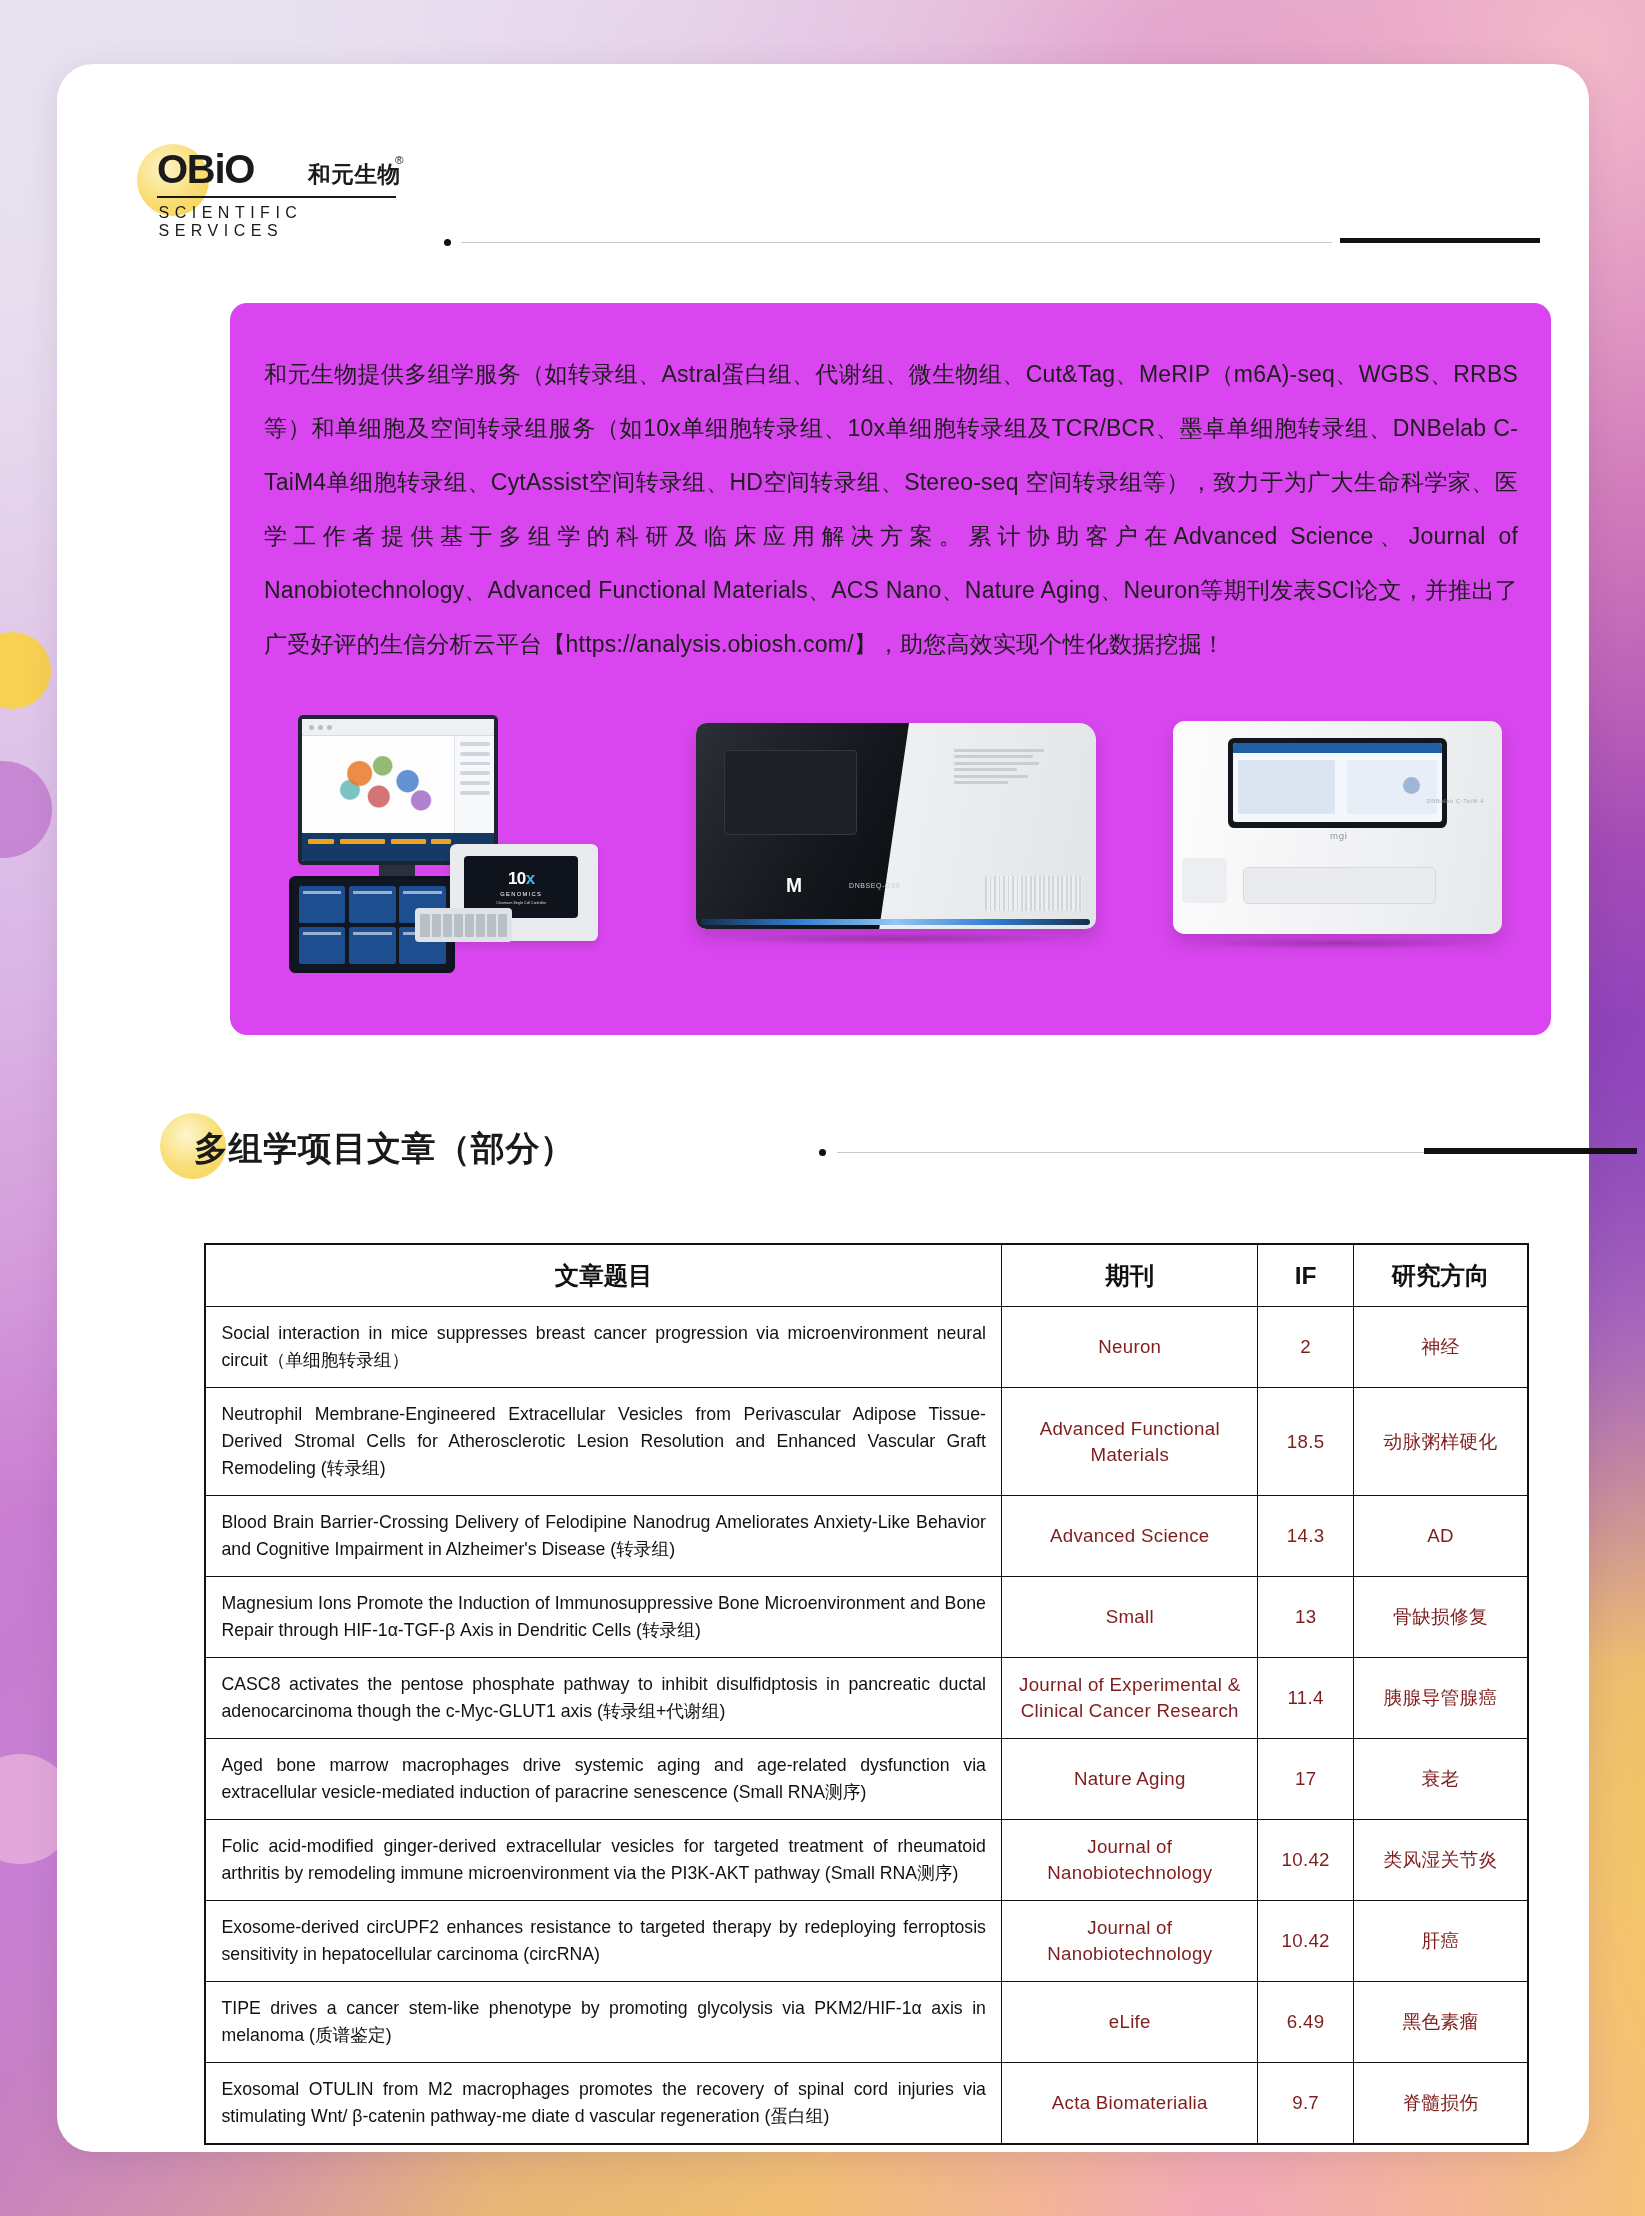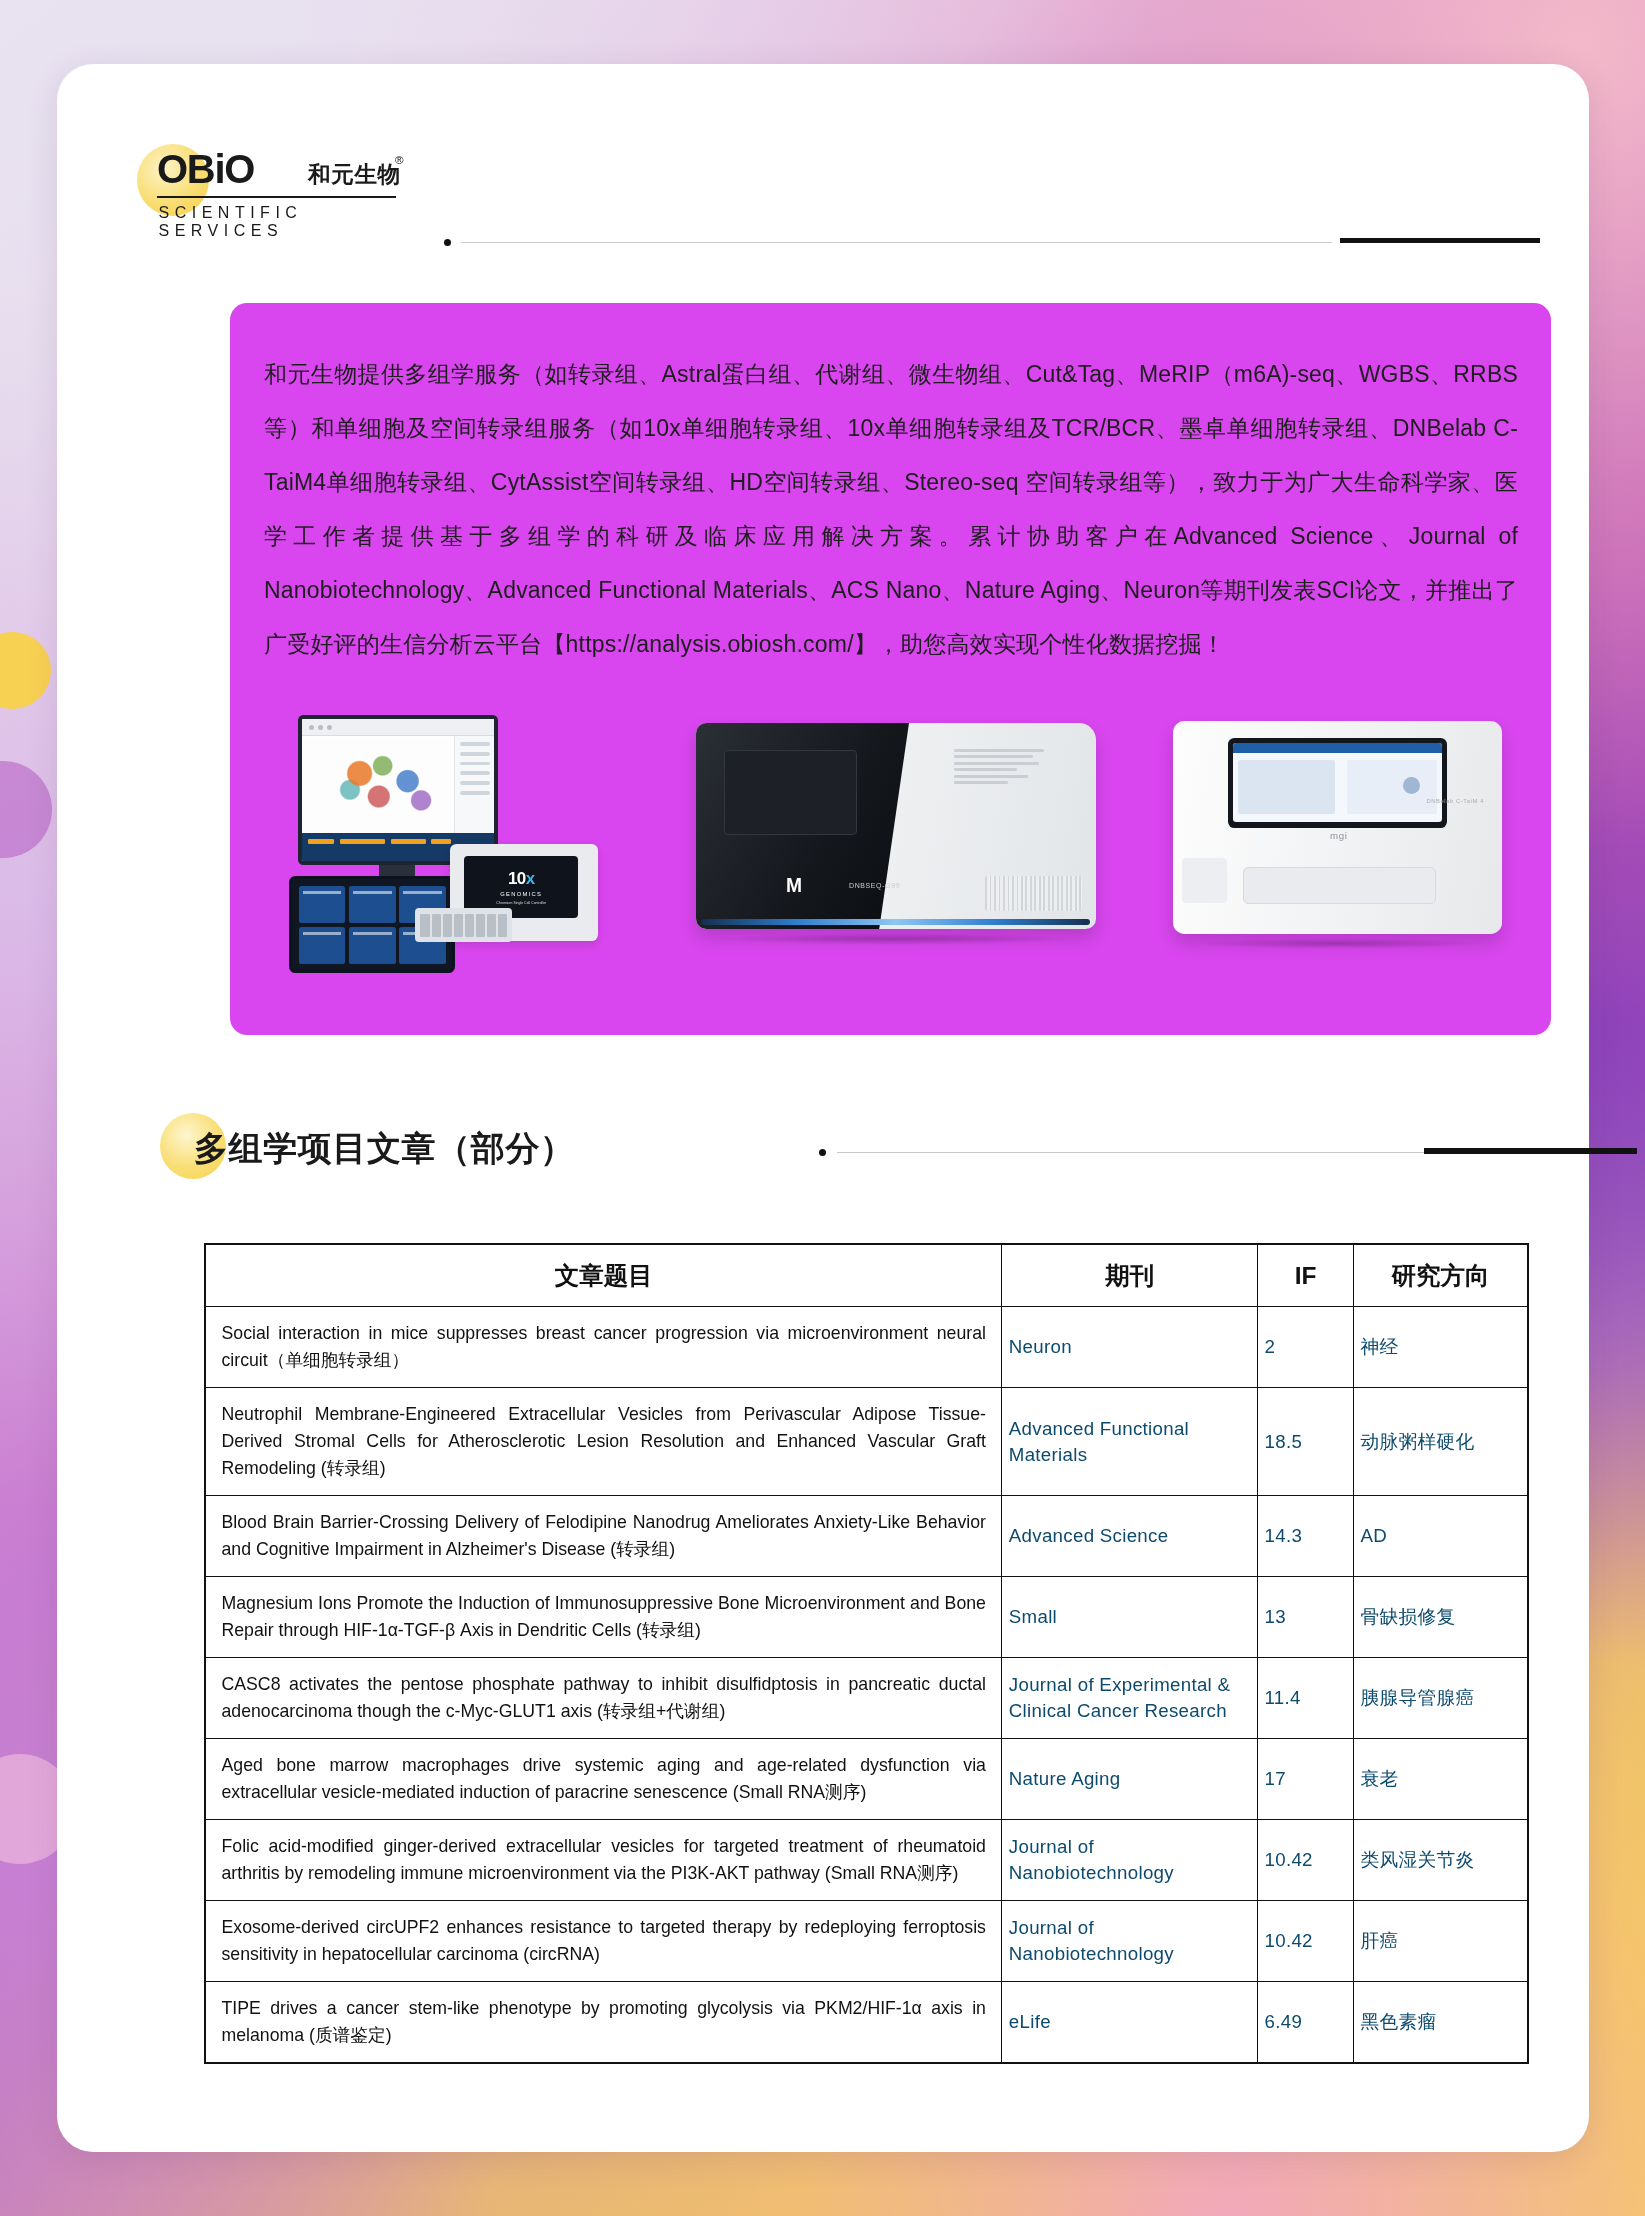--- a/index.html
+++ b/index.html
@@ -250,22 +250,22 @@
   }
   thead th {
     font-size: 24.5px; font-weight: bold; color: #111;
     padding: 14px 5.2px; 
   }
   td.title-cell {
     font-size: 17.7px; line-height: 27px; color: #111;
     padding: 13px 15.5px; text-align: justify; text-justify: inter-word;
   }
   td.c {
-    font-size: 18.7px; line-height: 26px; color: #0c4a6e;
-    text-align: left; padding: 9px 6.4px;
+    font-size: 18.7px; line-height: 26px; color: #7f1d1d;
+    text-align: center; padding: 9px 6.4px;
     letter-spacing: 0.3px;
   }
   td.c.journal { font-size: 18.7px; }
   col.c1 { width: 788px; }
   col.c2 { width: 253px; }
   col.c3 { width: 95px; }
   col.c4 { width: 172px; }
 </style>
 </head>
 <body>
@@ -461,18 +461,24 @@
           <td class="c journal">Journal of Nanobiotechnology</td>
           <td class="c">10.42</td>
           <td class="c">肝癌</td>
         </tr>
         <tr>
           <td class="title-cell">TIPE drives a cancer stem-like phenotype by promoting glycolysis via PKM2/HIF-1α axis in melanoma (质谱鉴定)</td>
           <td class="c journal">eLife</td>
           <td class="c">6.49</td>
           <td class="c">黑色素瘤</td>
         </tr>
+        <tr>
+          <td class="title-cell">Exosomal OTULIN from M2 macrophages promotes the recovery of spinal cord injuries via stimulating Wnt/ β-catenin pathway-me diate d vascular regeneration (蛋白组)</td>
+          <td class="c journal">Acta Biomaterialia</td>
+          <td class="c">9.7</td>
+          <td class="c">脊髓损伤</td>
+        </tr>
       </tbody>
     </table>
   </div>
 
 </div>
 
 
 </body></html>

